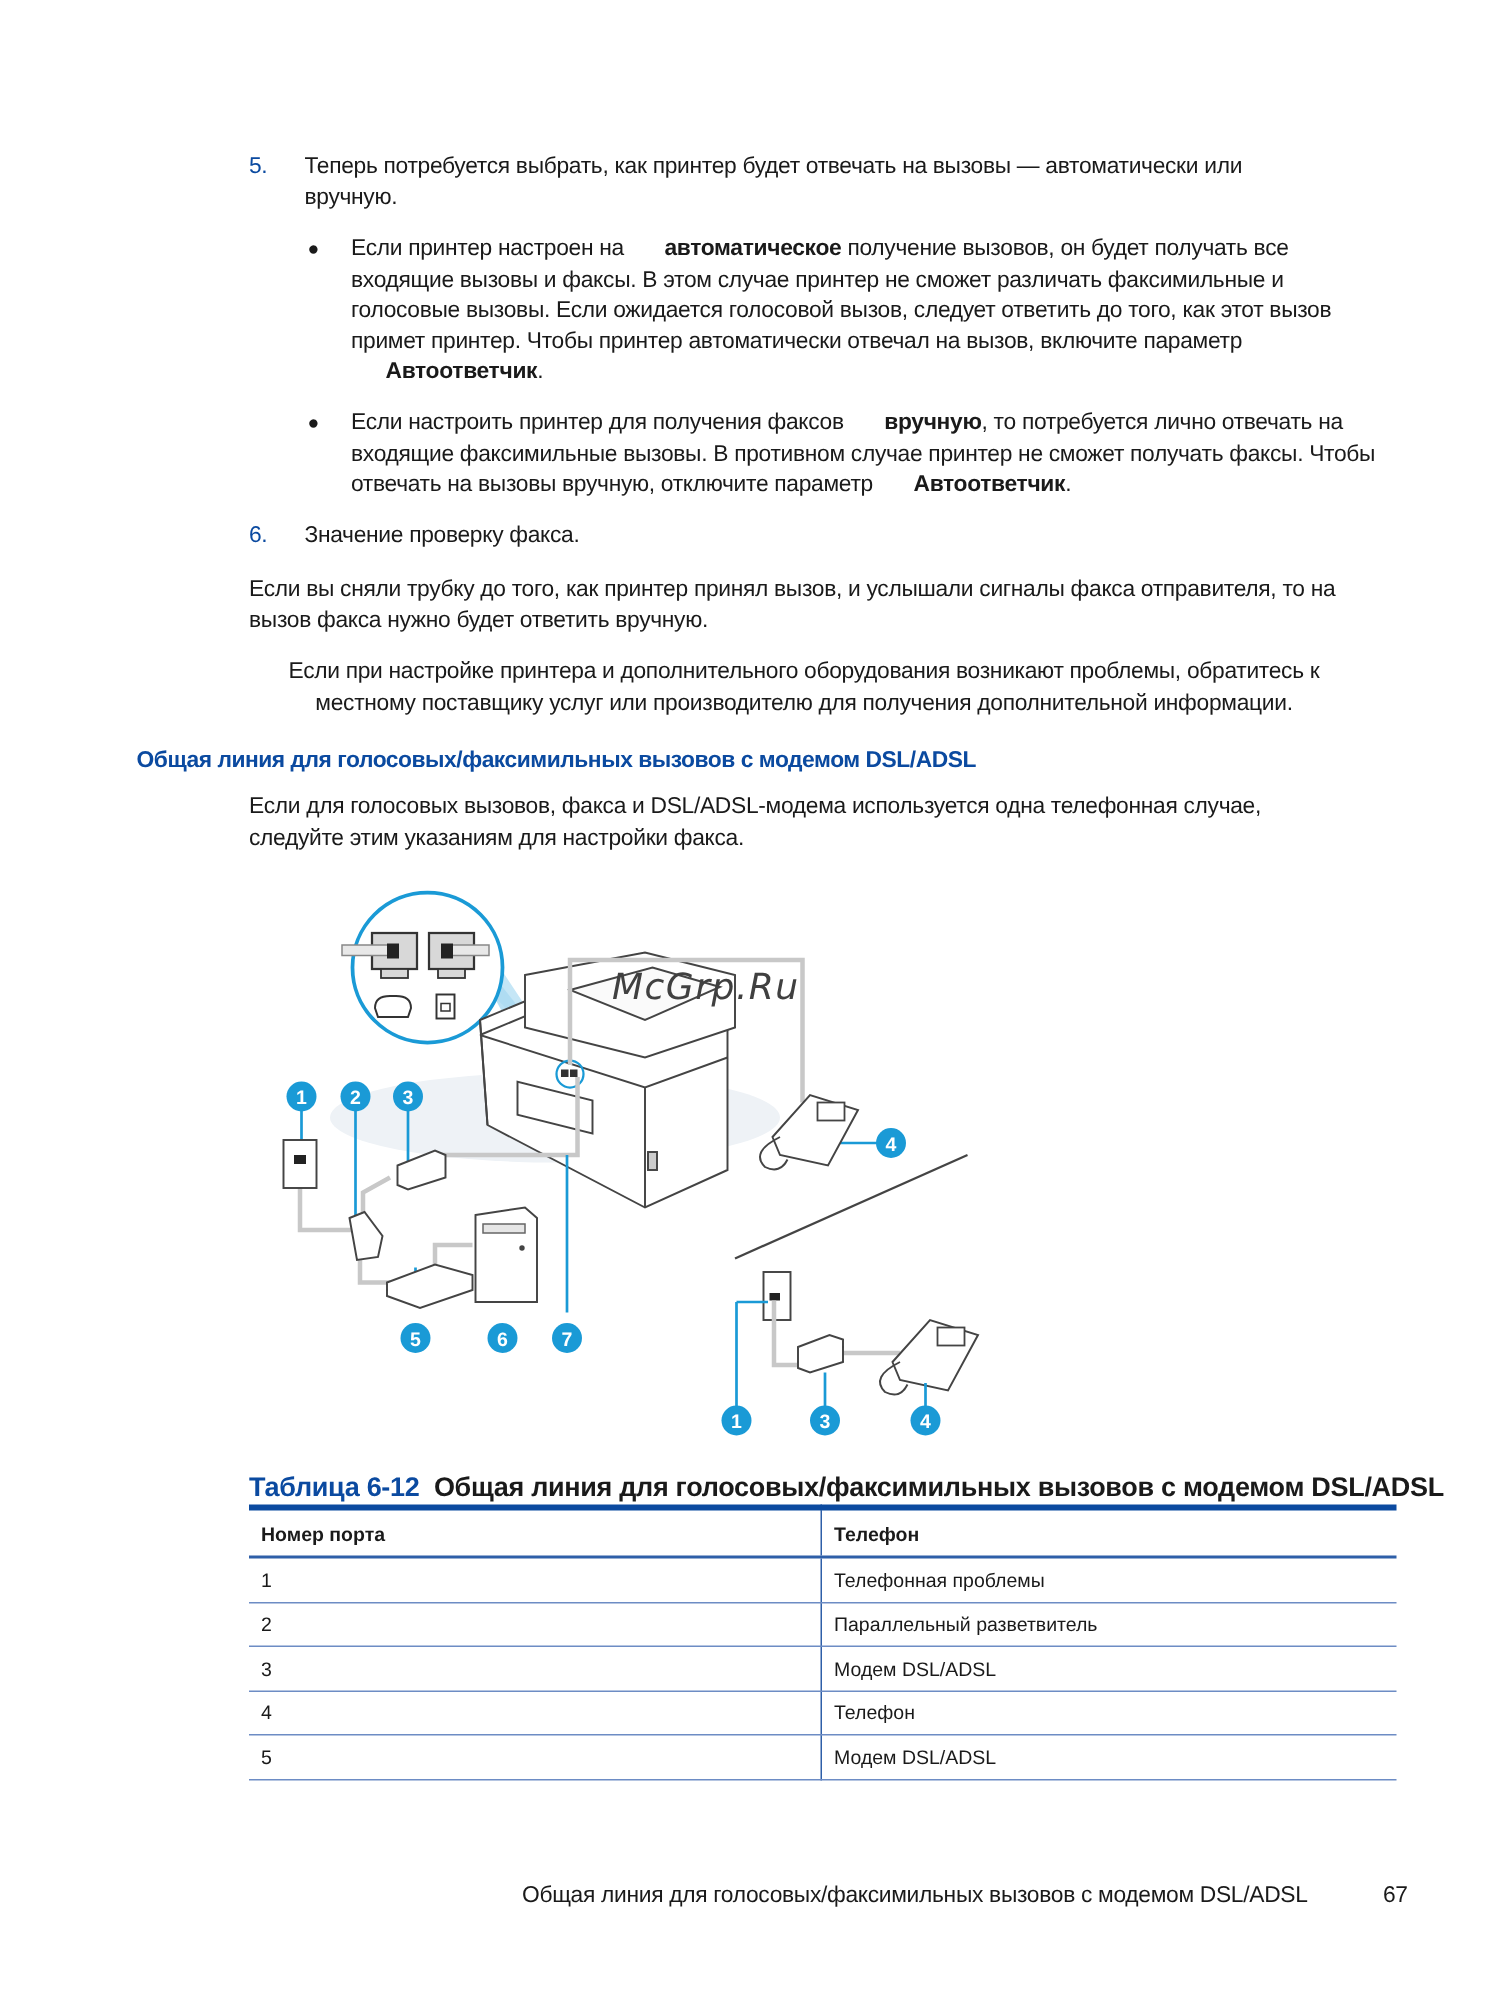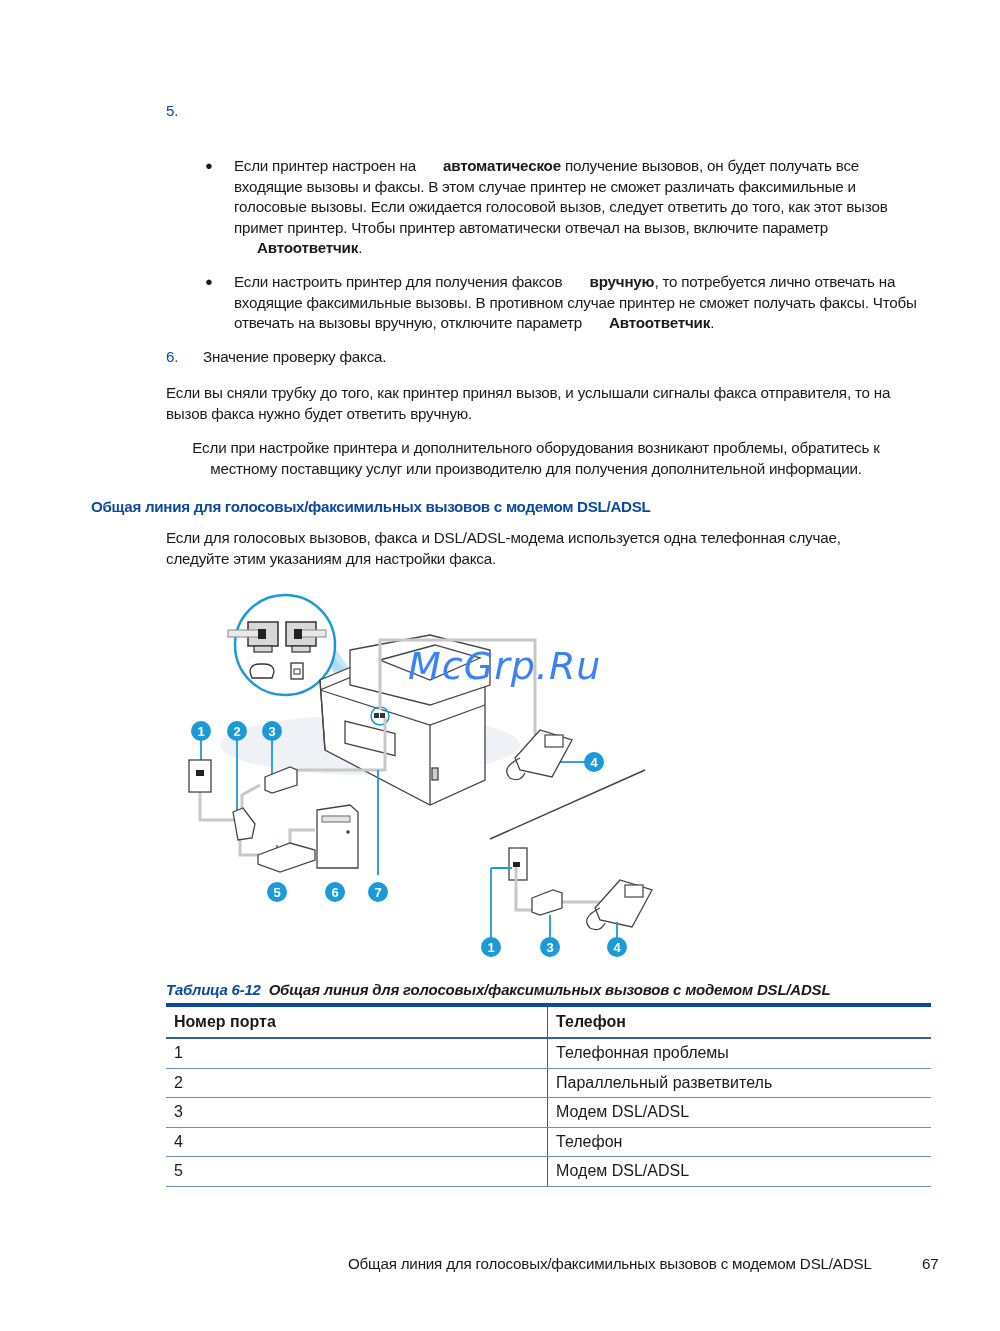--- a/index.html
+++ b/index.html
@@ -5,35 +5,37 @@
   html, body { margin: 0; padding: 0; background: #ffffff; }
   body { width: 1000px; height: 1331px; position: relative; overflow: hidden;
          font-family: "Liberation Sans", "DejaVu Sans", sans-serif; color: #1a1a1a; }
   .abs { position: absolute; }
   .txt { font-size: 15.2px; line-height: 20.5px; letter-spacing: -0.2px; }
   .num { color: #0b4aa0; }
   .bold { font-weight: bold; margin-left: 23px; }
   .step-num { position: absolute; width: 30px; }
   .bullet { position: absolute; font-size: 13px; }
   .section-title { color: #0b4aa0; font-size: 15.2px; font-weight: bold; letter-spacing: -0.3px; }
-  .tbl-caption { font-size: 15px; font-weight: bold; letter-spacing: -0.2px; font-style: italic; }
+  .tbl-caption { font-size: 18px; font-weight: bold; letter-spacing: -0.2px; }
   .tbl-caption .cap-num { color: #0b4aa0; }
-  table.ports { position: absolute; left: 166px; top: 1003px; width: 765px; border-collapse: collapse; font-size: 16px; }
+  table.ports { position: absolute; left: 166px; top: 1003px; width: 765px; border-collapse: collapse; font-size: 13px; }
   table.ports thead tr { border-top: 4px solid #0b4aa0; }
   table.ports th { text-align: left; font-weight: bold; height: 30px; padding: 0 8px; border-bottom: 2px solid #2e5fa8; }
   table.ports td { height: 28.5px; padding: 0 8px; border-bottom: 1.5px solid #6d8cc4; }
   table.ports .c1 { width: 365px; border-right: 1px solid #2e5fa8; }
   .footer { font-size: 15.2px; letter-spacing: -0.2px; }
-  .watermark { font-family: "DejaVu Sans", sans-serif; font-style: italic; color: #3b82f6; font-size: 38px; letter-spacing: 1px; }
+  .watermark { font-family: "DejaVu Sans", sans-serif; font-style: italic; color: #404040; font-size: 24px; letter-spacing: 1px; }
 </style>
 </head>
 <body>
 
 <div class="abs txt num step-num" style="left:166px; top:101px;">5.</div>
 <div class="abs txt" style="left:203px; top:101px; width:720px;">
+  <div>Теперь потребуется выбрать, как принтер будет отвечать на вызовы — автоматически или</div>
+  <div>вручную.</div>
 </div>
 
 <div class="bullet" style="left:205px; top:158px;">●</div>
 <div class="abs txt" style="left:234px; top:156px; width:690px;">
   <span>Если принтер настроен на </span><span class="bold">автоматическое</span><span> получение вызовов, он будет получать все входящие вызовы и факсы. В этом случае принтер не сможет различать факсимильные и голосовые вызовы. Если ожидается голосовой вызов, следует ответить до того, как этот вызов примет принтер. Чтобы принтер автоматически отвечал на вызов, включите параметр </span><span class="bold">Автоответчик</span><span>.</span>
 </div>
 
 <div class="bullet" style="left:205px; top:274px;">●</div>
 <div class="abs txt" style="left:234px; top:272px; width:690px;">
   <span>Если настроить принтер для получения факсов </span><span class="bold">вручную</span><span>, то потребуется лично отвечать на входящие факсимильные вызовы. В противном случае принтер не сможет получать факсы. Чтобы отвечать на вызовы вручную, отключите параметр </span><span class="bold">Автоответчик</span><span>.</span>

